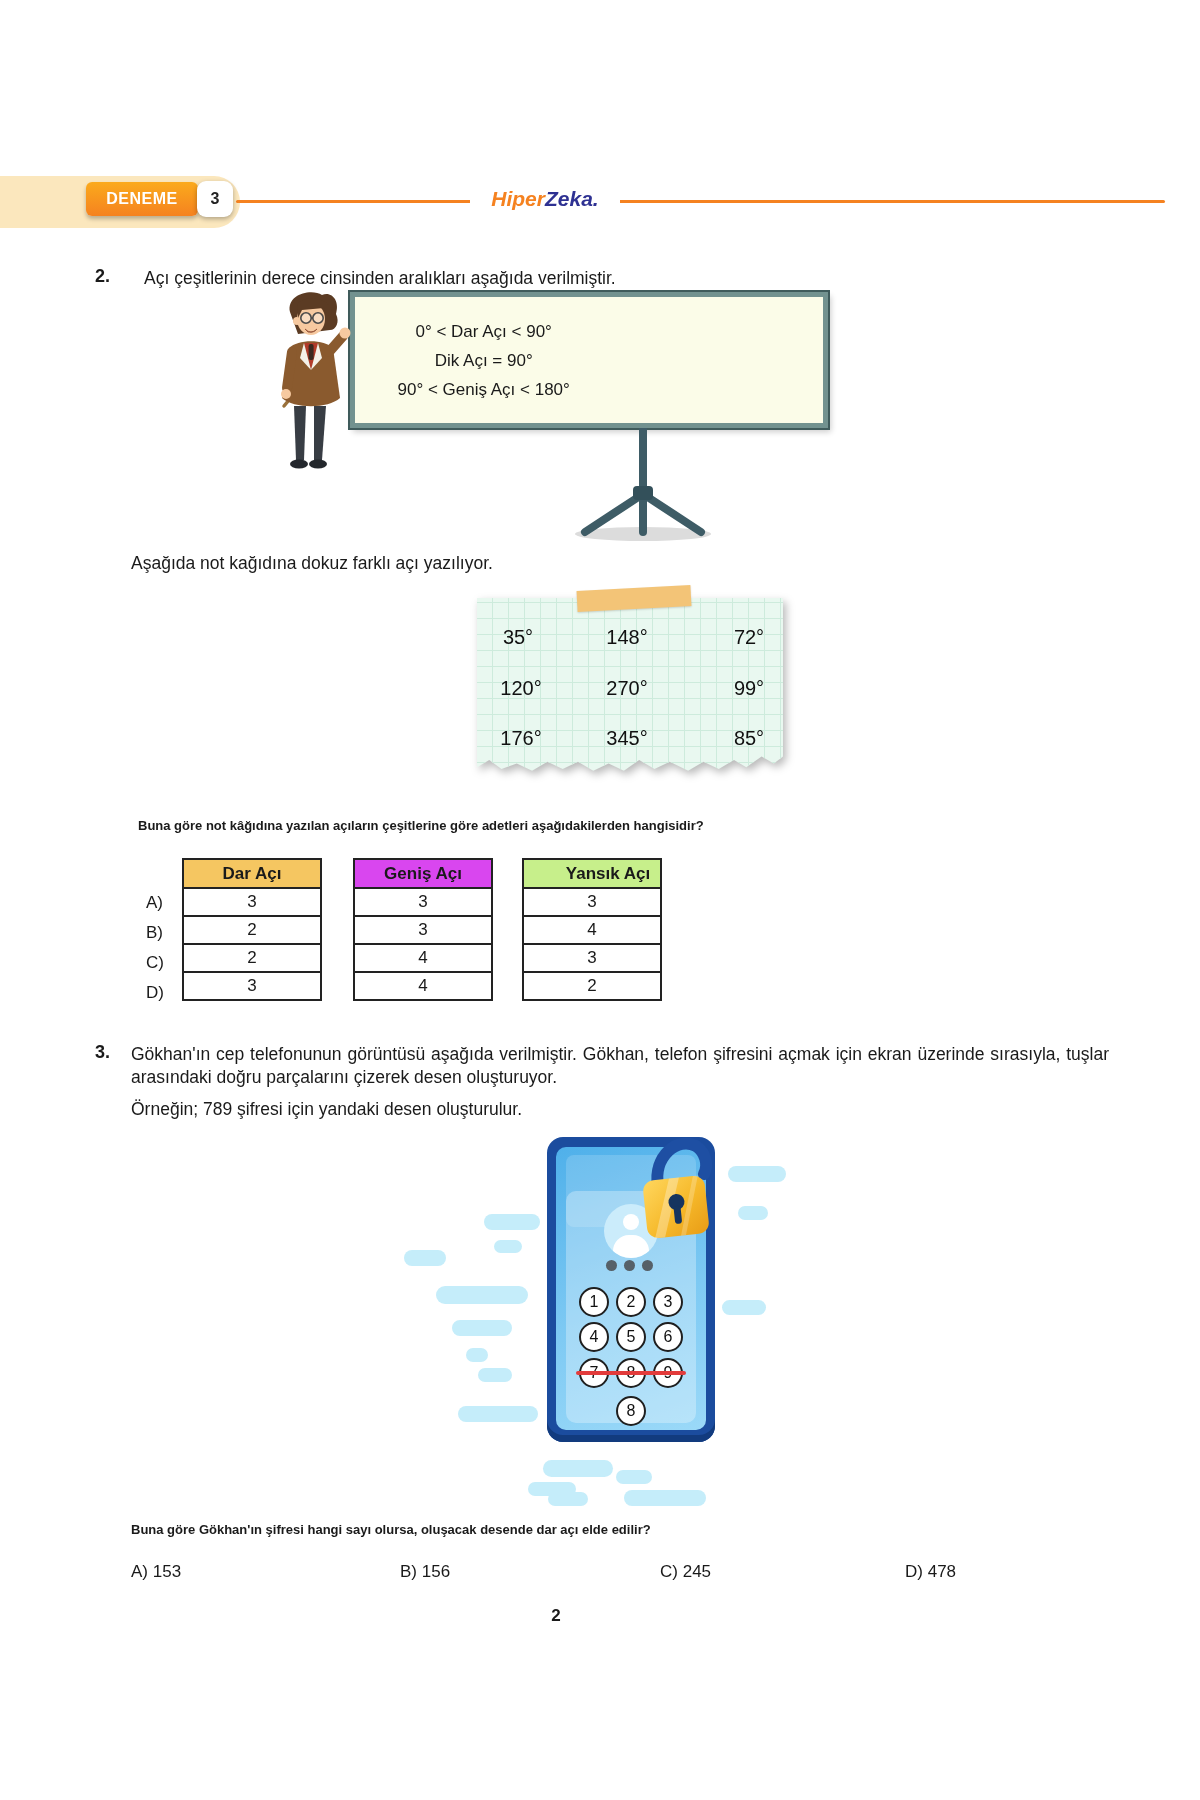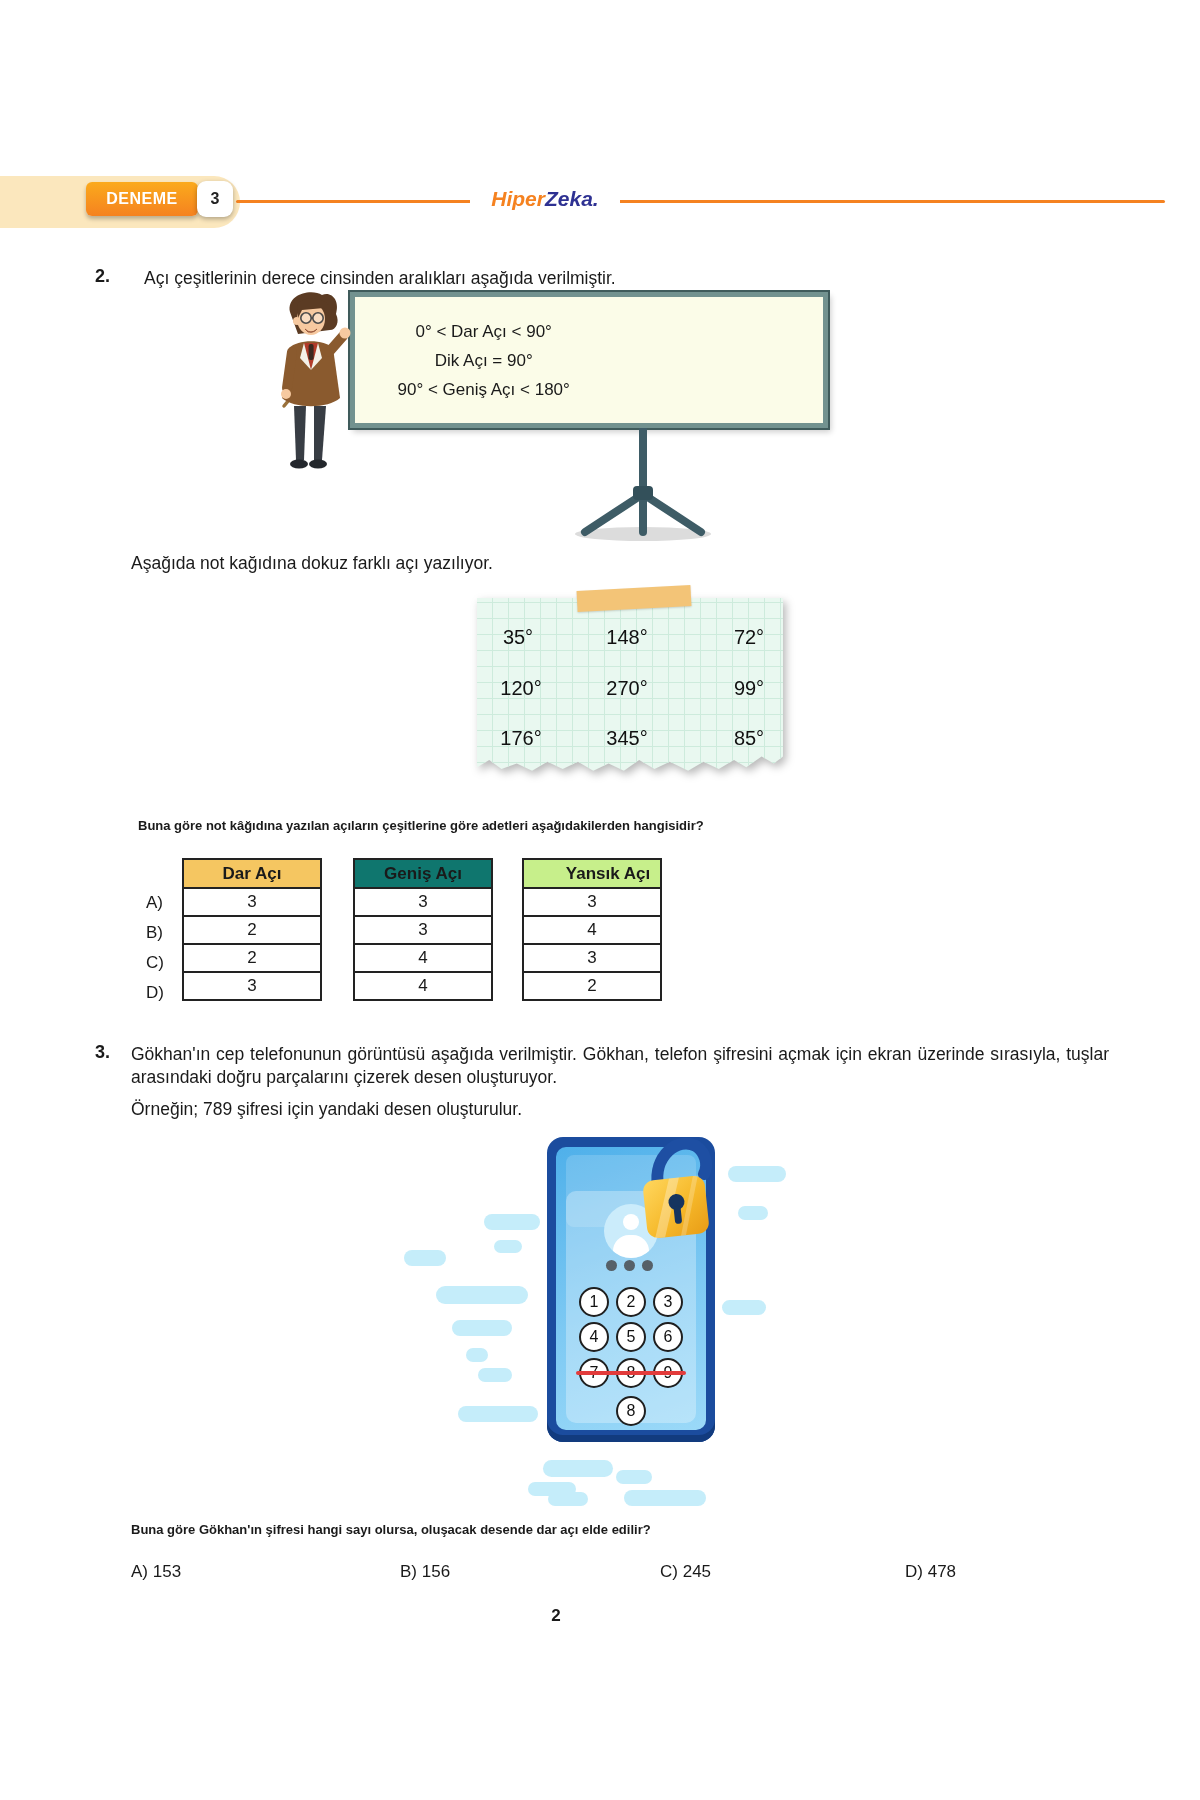--- a/index.html
+++ b/index.html
@@ -62,21 +62,21 @@
   .note-angle { position:absolute; transform:translate(-50%,-50%); font-size:20px; color:#111; }
 
   
   .tcol { width:140px; }
   .tcell {
     height:30px; border:2px solid #222; margin-top:-2px; background:#fff;
     display:flex; align-items:center; justify-content:center; font-size:17px;
   }
   .tcell.head { height:31px; font-weight:bold; margin-top:0; }
   .head.c-dar    { background:#F5C661; }
-  .head.c-genis  { background:#0f766e; }
+  .head.c-genis  { background:#d946ef; }
   .head.c-yansik { background:#C7EF8B;padding-left:32px; }
   .rowlab { font-size:17px; }
 
   
   .blob { position:absolute; background:#C5EDFA; border-radius:999px; }
   .phone-frame {
     left:547px; top:1137px; width:168px; height:305px; border-radius:16px;
     background:#1B4C9E; box-shadow:inset 0 -7px 0 #123B7E;
   }
   .phone-screen {

